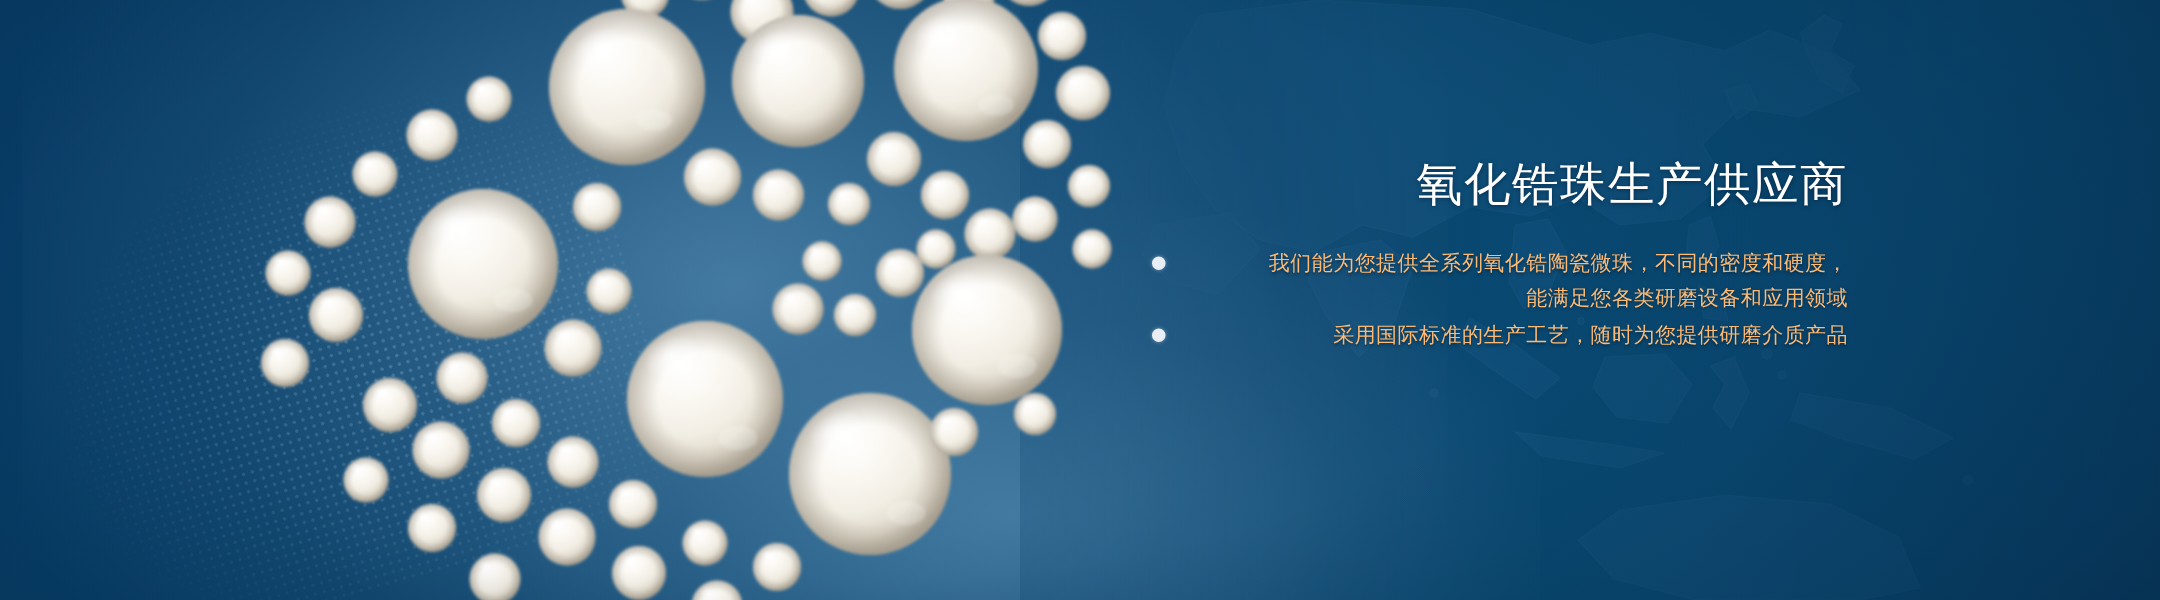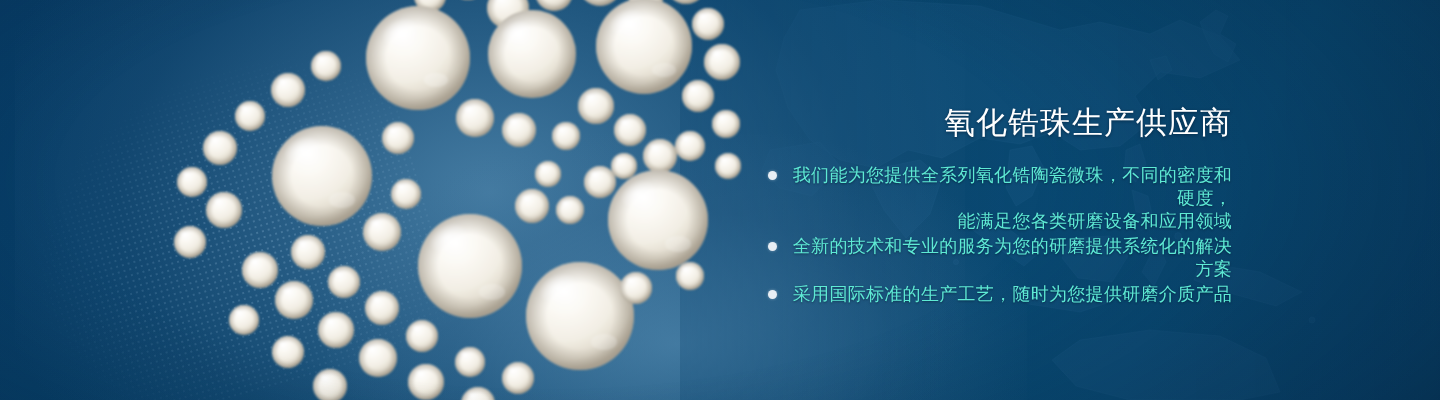--- a/index.html
+++ b/index.html
@@ -119,22 +119,22 @@
     white-space: nowrap;
   }
   .bullets {
     list-style: none;
     margin: 0;
     padding: 0;
   }
   .bullet {
     position: relative;
     padding-left: 29px;
-    color: #5eead4;
-    font-size: 18px;
+    color: #fdba74;
+    font-size: 14px;
     line-height: 23px;
     letter-spacing: 0.3px;
     margin-bottom: 2px;
     text-shadow: 0 1px 2px rgba(0,18,36,0.5);
   }
   .bullet .dot {
     position: absolute;
     left: 6px;
     top: 7px;
     width: 9px;
@@ -454,22 +454,18 @@
   <div class="copy">
     <h1 class="headline">氧化锆珠生产供应商</h1>
     <ul class="bullets">
       <li class="bullet">
         <span class="dot"></span>
         <span>我们能为您提供全系列氧化锆陶瓷微珠，不同的密度和硬度，</span>
         <span class="line2">能满足您各类研磨设备和应用领域</span>
       </li>
       <li class="bullet">
         <span class="dot"></span>
-        <span>全新的技术和专业的服务为您的研磨提供系统化的解决方案</span>
-      </li>
-      <li class="bullet">
-        <span class="dot"></span>
         <span>采用国际标准的生产工艺，随时为您提供研磨介质产品</span>
       </li>
     </ul>
   </div>
 
 </div>
 
 </body></html>

